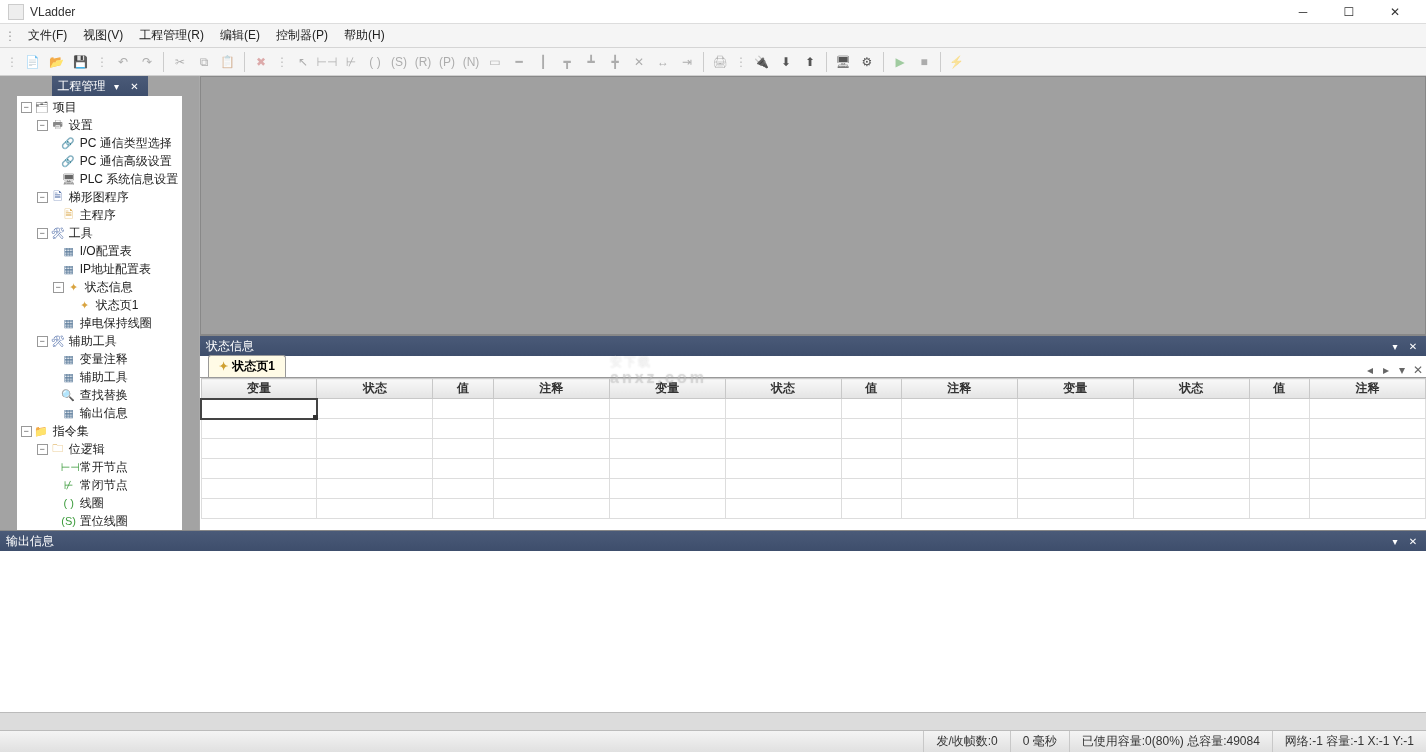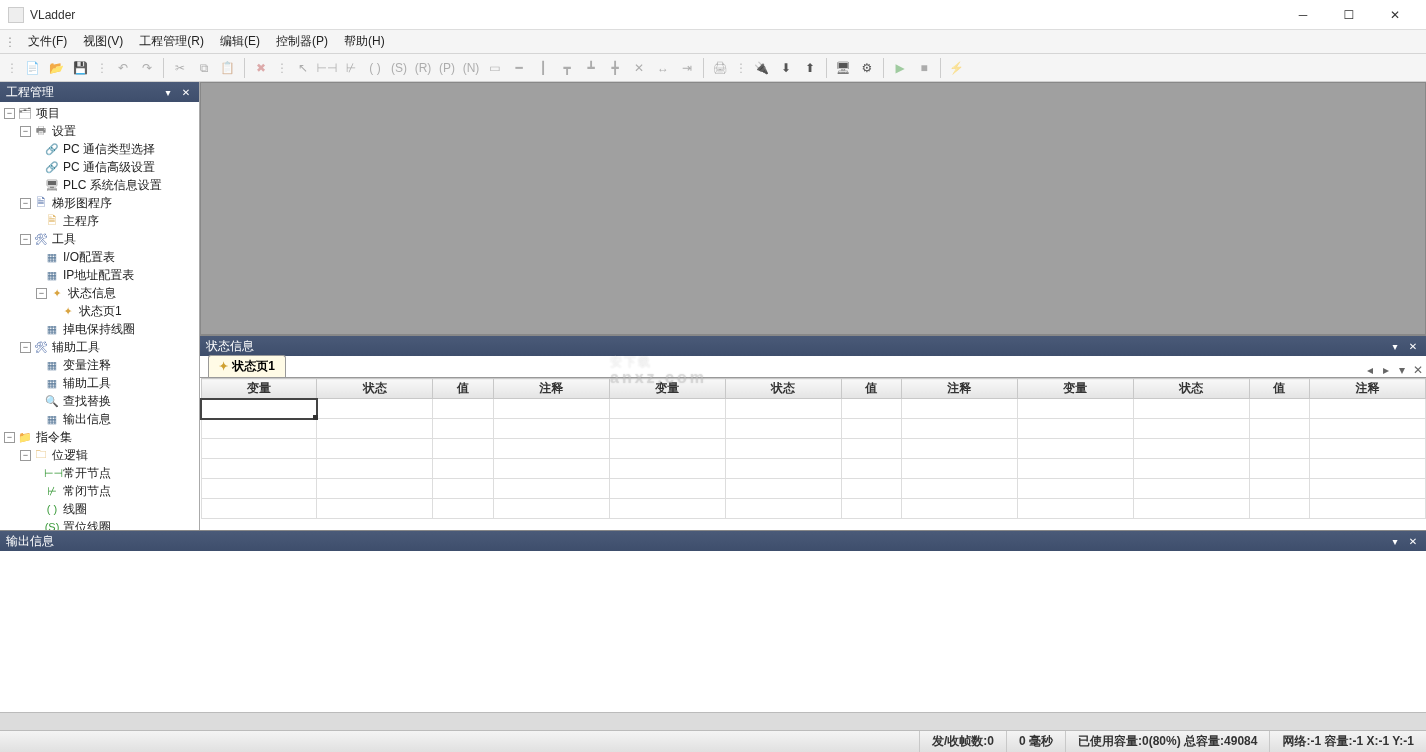--- a/index.html
+++ b/index.html
@@ -1,38 +1,38 @@
 <!DOCTYPE html>
 <html><head>
 <meta charset="utf-8">
 <style>
 * { margin: 0; padding: 0; box-sizing: border-box; font-family: "Microsoft YaHei", "SimSun", sans-serif; font-size: 12px; }
 body { background: #f0f0f0; width: 1426px; height: 752px; overflow: hidden; display: flex; flex-direction: column; }
 
 
-.titlebar { height: 30px; background: #fff; display: flex; align-items: center; padding: 0 8px; border-bottom: 1px solid #ddd; }
+.titlebar { height: 24px; background: #fff; display: flex; align-items: center; padding: 0 8px; border-bottom: 1px solid #ddd; }
 .titlebar .app-icon { width: 16px; height: 16px; background: #eee; border: 1px solid #ccc; margin-right: 6px; }
 .titlebar .title { flex: 1; color: #333; }
 .titlebar .win-btn { width: 46px; height: 30px; display: flex; align-items: center; justify-content: center; color: #333; cursor: pointer; }
 
 
 .menubar { height: 24px; background: #f5f5f5; display: flex; align-items: center; padding: 0 4px; border-bottom: 1px solid #d5d5d5; }
 .menubar .grip { color: #999; margin-right: 4px; }
 .menubar .menu-item { padding: 2px 8px; cursor: pointer; color: #222; }
 
 
 .toolbar { height: 28px; background: #f5f5f5; display: flex; align-items: center; padding: 0 4px; border-bottom: 1px solid #d0d0d0; gap: 2px; }
 .toolbar .grip { color: #bbb; margin: 0 2px; }
 .tb-btn { width: 22px; height: 22px; display: flex; align-items: center; justify-content: center; cursor: pointer; border-radius: 2px; color: #555; }
 .tb-sep { width: 1px; height: 20px; background: #ccc; margin: 0 3px; }
 .tb-btn.dim { opacity: 0.45; }
 
 
 .main { flex: 1; display: flex; overflow: hidden; }
-.sidebar { width: 200px; background: #a3a3a3; border-right: 1px solid #aaa; display: flex; flex-direction: column; }
+.sidebar { width: 200px; background: #a3a3a3; border-right: 1px solid #aaa; display: flex; flex-direction: column; align-items: center; }
 .panel-header { height: 20px; background: linear-gradient(#4a5a78,#3e4e6c); color: #fff; display: flex; align-items: center; padding: 0 6px; font-size: 12px; }
 .panel-header .spacer { flex: 1; }
 .panel-header .pbtn { width: 14px; text-align: center; cursor: pointer; margin-left: 4px; font-size: 10px; }
 
 .tree { flex: 1; overflow-y: auto; background: #fff; padding: 2px 0; }
 .tree-node { display: flex; align-items: center; height: 18px; white-space: nowrap; cursor: pointer; padding-right: 4px; }
 .tree-toggle { width: 11px; height: 11px; border: 1px solid #999; display: flex; align-items: center; justify-content: center; font-size: 9px; line-height: 1; margin-right: 2px; background: #fff; color: #555; }
 .tree-icon { width: 16px; text-align: center; margin-right: 3px; font-size: 11px; }
 .c-folder { color: #d9a441; }
 .c-gear { color: #888; }
@@ -57,21 +57,21 @@
 .grid table { border-collapse: collapse; width: 100%; }
 .grid th { background: linear-gradient(#f8f8f8,#e4e4e4); border: 1px solid #c8c8c8; height: 20px; font-weight: bold; color: #333; }
 .grid td { border: 1px solid #ddd; height: 20px; }
 .grid td.active { border: 2px solid #444; position: relative; }
 .grid td.active::after { content: ""; position: absolute; right: -2px; bottom: -2px; width: 5px; height: 5px; background: #333; }
 
 .output-panel { height: 200px; display: flex; flex-direction: column; background: #fff; border-top: 1px solid #888; }
 .output-body { flex: 1; background: #fff; }
 .output-foot { height: 18px; background: #dcdcdc; border-top: 1px solid #bbb; }
 
-.statusbar { height: 22px; background: linear-gradient(#f4f4f4,#e0e0e0); border-top: 1px solid #bbb; display: flex; align-items: center; font-size: 12px; color: #333; font-weight: bold; }
+.statusbar { height: 22px; background: linear-gradient(#f4f4f4,#e0e0e0); border-top: 1px solid #bbb; display: flex; align-items: center; font-size: 12px; color: #333; }
 .statusbar .cell { padding: 0 12px; border-left: 1px solid #c8c8c8; height: 100%; display: flex; align-items: center; }
 .statusbar .grow { flex: 1; }
 
 
 .watermark { position: absolute; left: 610px; top: 330px; color: rgba(255,255,255,0.35); font-size: 40px; font-weight: bold; pointer-events: none; letter-spacing: 2px; z-index: 50; text-shadow: 0 0 2px rgba(0,0,0,0.1); }
 .watermark .sub { font-size: 16px; display: block; color: rgba(200,200,200,0.5); letter-spacing: 3px; margin-top: -6px; }
 
 
 .tree::-webkit-scrollbar { width: 16px; background: #f0f0f0; }
 .tree::-webkit-scrollbar-thumb { background: #c8c8c8; border: 1px solid #aaa; }

